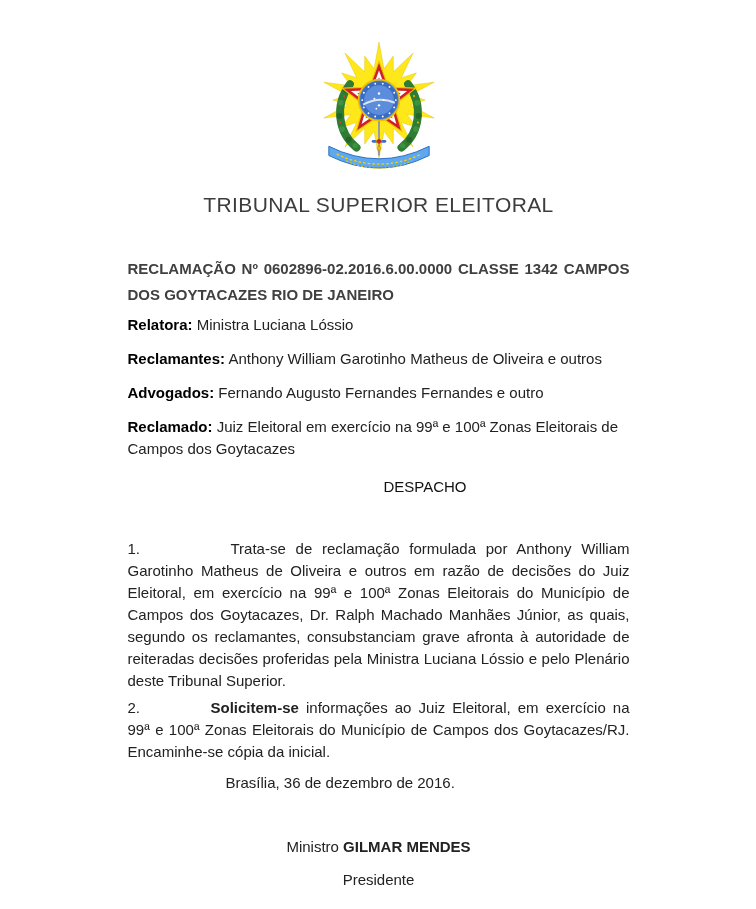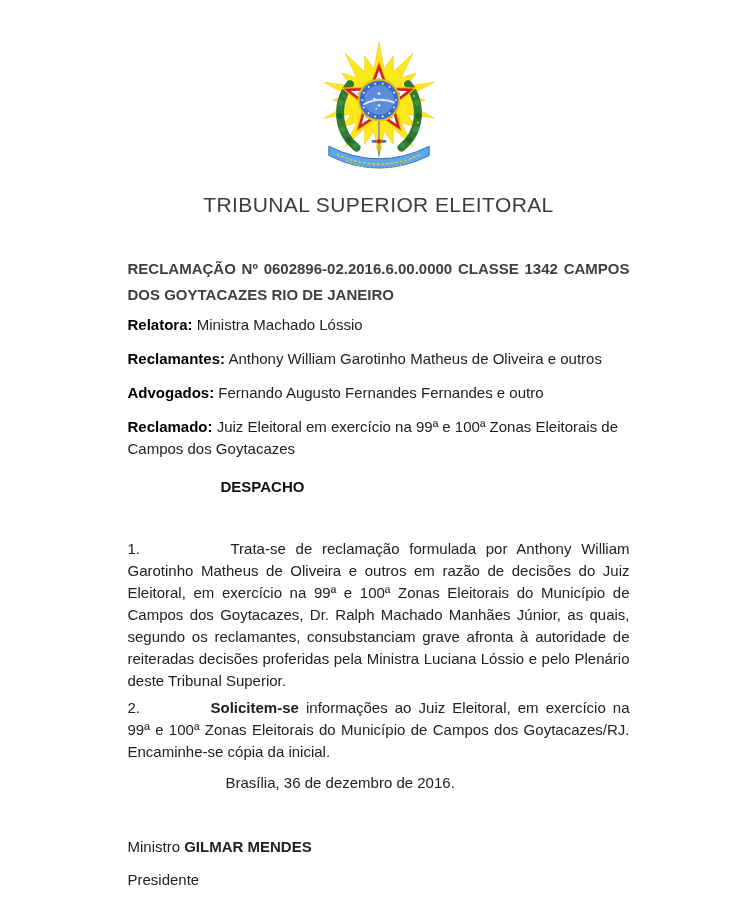--- a/index.html
+++ b/index.html
@@ -32,36 +32,37 @@
     font-weight:700;
     line-height:26px;
     text-align:justify;
     color:#404040;
   }
   .parties{margin-top:6px;}
   .party{margin:0 0 12px;line-height:22px;}
   .party b{color:#000000;}
   .despacho{
     margin:18px 0 0 93px;
-    font-weight:700;
+    font-weight:400;
     color:#111;
+    text-align:center;
   }
   .body-para{
     position:relative;
     margin:43px 0 0;
     line-height:22px;
     text-align:justify;
   }
   .body-para.second{margin-top:5px;}
   .para-num{position:absolute;left:0;top:0;}
   .ptext{margin:0;}
   .indent-a{text-indent:103px;margin-top:20px;}
   .indent-b{text-indent:83px;}
   .dateline{margin:9px 0 0 98px;line-height:22px;}
-  .sig{margin:11px 0 0;text-align:left;line-height:22px;}
+  .sig{margin:11px 0 0;text-align:center;line-height:22px;}
   .sig-first{margin-top:42px;}
 </style>
 </head>
 <body>
 
 <div class="page">
 
   <div class="emblem">
     <svg viewBox="0 0 200 200" xmlns="http://www.w3.org/2000/svg" aria-hidden="true">
 
@@ -137,21 +138,21 @@
         <path d="M50,180 Q100,203 150,180" stroke="#F5D400" stroke-width="1.5" fill="none" stroke-dasharray="3 3"></path>
       </g>
     </svg>
   </div>
 
   <h1 class="title">TRIBUNAL SUPERIOR ELEITORAL</h1>
 
   <p class="case-header">RECLAMAÇÃO Nº 0602896-02.2016.6.00.0000 CLASSE 1342 CAMPOS DOS GOYTACAZES RIO DE JANEIRO</p>
 
   <div class="parties">
-    <p class="party"><b>Relatora:</b><span> Ministra Machado Lóssio</span></p>
+    <p class="party"><b>Relatora:</b><span> Ministra Luciana Lóssio</span></p>
     <p class="party"><b>Reclamantes:</b><span> Anthony William Garotinho Matheus de Oliveira e outros</span></p>
     <p class="party"><b>Advogados:</b><span> Fernando Augusto Fernandes Fernandes e outro</span></p>
     <p class="party"><b>Reclamado:</b><span> Juiz Eleitoral em exercício na 99ª e 100ª Zonas Eleitorais de Campos dos Goytacazes</span></p>
   </div>
 
   <p class="despacho">DESPACHO</p>
 
   <div class="body-para">
     <span class="para-num">1.</span>
     <p class="ptext indent-a"><b></b><span>Trata-se de reclamação formulada por Anthony William Garotinho Matheus de Oliveira e outros em razão de decisões do Juiz Eleitoral, em exercício na 99ª e 100ª Zonas Eleitorais do Município de Campos dos Goytacazes, Dr. Ralph Machado Manhães Júnior, as quais, segundo os reclamantes, consubstanciam grave afronta à autoridade de reiteradas decisões proferidas pela Ministra Luciana Lóssio e pelo Plenário deste Tribunal Superior.</span></p>

